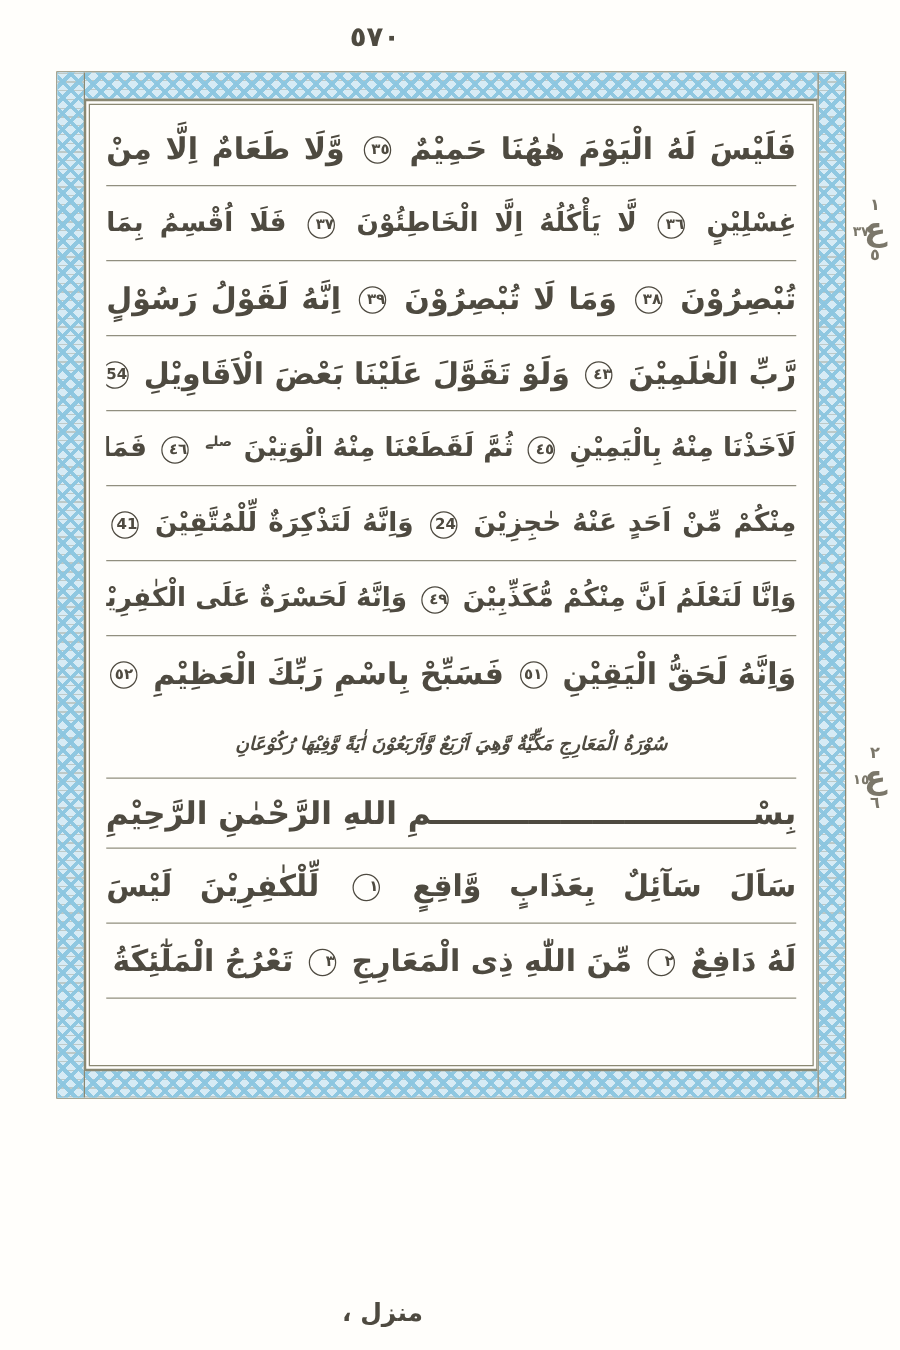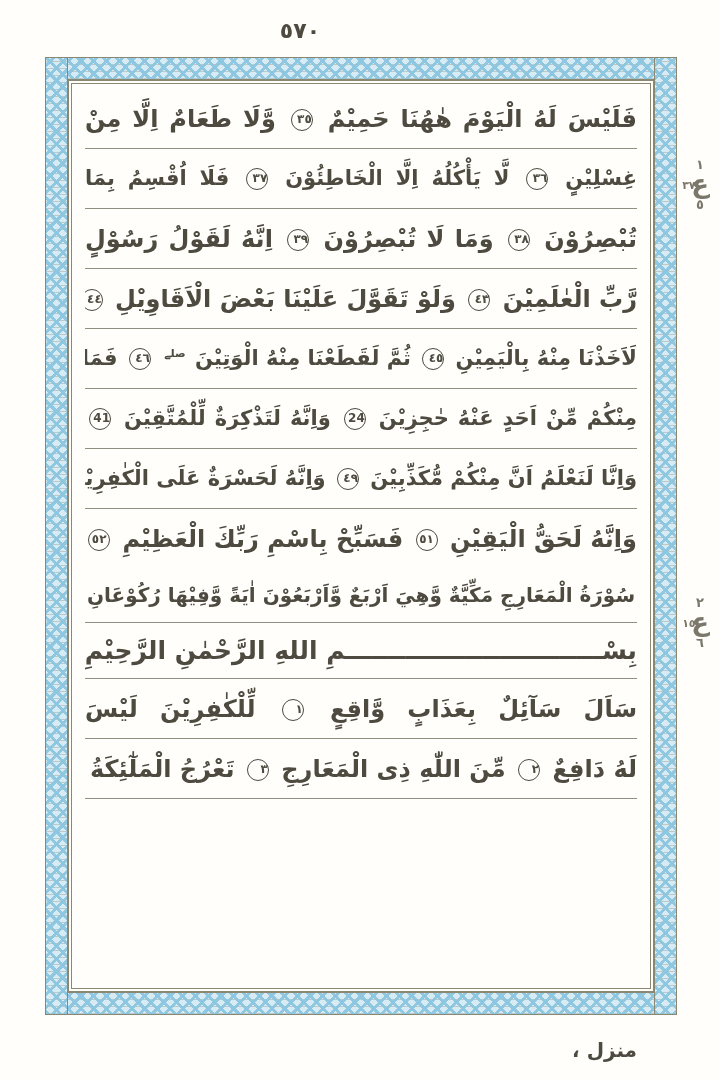--- a/index.html
+++ b/index.html
@@ -14,21 +14,21 @@
   .juz-title {
     position:absolute; top:4px; right:10px;
     font-size:21px; font-weight:bold; direction:rtl;
   }
   .page-number {
     position:absolute; top:18px; left:0; width:600px;
     text-align:center; font-size:22px; font-weight:bold;
   }
   
   .frame {
-    position:absolute; left:45px; top:57px; width:632px; height:958px;
+    position:absolute; left:45px; top:57px; width:632px; height:822px;
     border:1px solid #8a8872; background:#fffefb;
   }
   .strip {
     position:absolute;
     background-color:#d7ebf5;
     background-image:
       repeating-linear-gradient(45deg,  rgba(140,198,224,.95) 0 3px, transparent 3px 9px),
       repeating-linear-gradient(-45deg, rgba(140,198,224,.95) 0 3px, transparent 3px 9px),
       repeating-linear-gradient(0deg,   rgba(138,136,114,.35) 0 1px, transparent 1px 7px);
   }
@@ -57,21 +57,21 @@
   .row.surah-band { flex:0 0 54px; }
   .row.bismillah-row { flex:0 0 56px; }
   .line {
     width:100%; direction:rtl; unicode-bidi:embed;
     font-size:24px; font-weight:bold; line-height:1.25;
     text-align:justify; text-align-last:justify; text-justify:inter-word;
     white-space:nowrap;
   }
   .line.centered { text-align:center; text-align-last:center; }
   .line.tight  { font-size:21px; }
-  .line.band-text { font-size:20px; letter-spacing:-1px; }
+  .line.band-text { font-size:15px; letter-spacing:-1px;font-style:italic; }
   .line.bismillah-text { text-align:left; text-align-last:right; font-size:25px; }
   .vmark {
     display:inline-block; width:22px; height:22px;
     border:1.5px solid #4e4a40; border-radius:50%;
     font-size:12px; font-weight:bold; line-height:19px;
     text-align:center; vertical-align:middle; margin:0 4px;
   }
   .pausemark {
     font-size:11px; vertical-align:super; margin:0 2px;
   }
@@ -84,21 +84,21 @@
   .ruku-marker .ain-wrap { position:relative; font-size:26px; line-height:1.05; }
   .ruku-marker .num-mid {
     position:absolute; left:-9px; top:9px; font-size:11px; line-height:1;
   }
   .ruku-marker .num-bottom { font-size:13px; line-height:1; }
   .ruku-1 { right:2px; top:158px; }
   .ruku-2 { right:2px; top:596px; }
   
   .manzil-label {
     position:absolute; bottom:18px; left:0; width:612px;
-    font-size:20px; font-weight:bold; direction:rtl;margin-left:25px;
+    text-align:center; font-size:20px; font-weight:bold; direction:rtl;
   }
 </style>
 </head>
 <body>
 
 <div class="page">
 
   <div class="page-number">٥٧٠</div>
 
   <div class="frame">
@@ -111,21 +111,21 @@
           <div class="row ruled">
             <div class="line"><span>فَلَيْسَ لَهُ الْيَوْمَ هٰهُنَا حَمِيْمٌ</span> <span class="vmark">٣٥</span> <span>وَّلَا طَعَامٌ اِلَّا مِنْ</span></div>
           </div>
           <div class="row ruled">
             <div class="line tight"><span>غِسْلِيْنٍ</span> <span class="vmark">٣٦</span> <span>لَّا يَأْكُلُهُ اِلَّا الْخَاطِئُوْنَ</span> <span class="vmark">٣٧</span> <span>فَلَا اُقْسِمُ بِمَا</span></div>
           </div>
           <div class="row ruled">
             <div class="line"><span>تُبْصِرُوْنَ</span> <span class="vmark">٣٨</span> <span>وَمَا لَا تُبْصِرُوْنَ</span> <span class="vmark">٣٩</span> <span>اِنَّهُ لَقَوْلُ رَسُوْلٍ</span></div>
           </div>
           <div class="row ruled">
-            <div class="line"><span>رَّبِّ الْعٰلَمِيْنَ</span> <span class="vmark">٤٣</span> <span>وَلَوْ تَقَوَّلَ عَلَيْنَا بَعْضَ الْاَقَاوِيْلِ</span> <span class="vmark">٤٤</span></div>
+            <div class="line"><span>رَّبِّ الْعٰلَمِيْنَ</span> <span class="vmark">٤٣</span> <span>وَلَوْ تَقَوَّلَ عَلَيْنَا بَعْضَ الْاَقَاوِيْلِ</span> <span class="vmark">54</span></div>
           </div>
           <div class="row ruled">
             <div class="line tight"><span>لَاَخَذْنَا مِنْهُ بِالْيَمِيْنِ</span> <span class="vmark">٤٥</span> <span>ثُمَّ لَقَطَعْنَا مِنْهُ الْوَتِيْنَ</span> <span class="pausemark">صلے</span> <span class="vmark">٤٦</span> <span>فَمَا</span></div>
           </div>
           <div class="row ruled">
             <div class="line tight"><span>مِنْكُمْ مِّنْ اَحَدٍ عَنْهُ حٰجِزِيْنَ</span> <span class="vmark">24</span> <span>وَاِنَّهُ لَتَذْكِرَةٌ لِّلْمُتَّقِيْنَ</span> <span class="vmark">41</span></div>
           </div>
           <div class="row ruled">
             <div class="line tight"><span>وَاِنَّا لَنَعْلَمُ اَنَّ مِنْكُمْ مُّكَذِّبِيْنَ</span> <span class="vmark">٤٩</span> <span>وَاِنَّهُ لَحَسْرَةٌ عَلَى الْكٰفِرِيْنَ</span> </div>
           </div>

